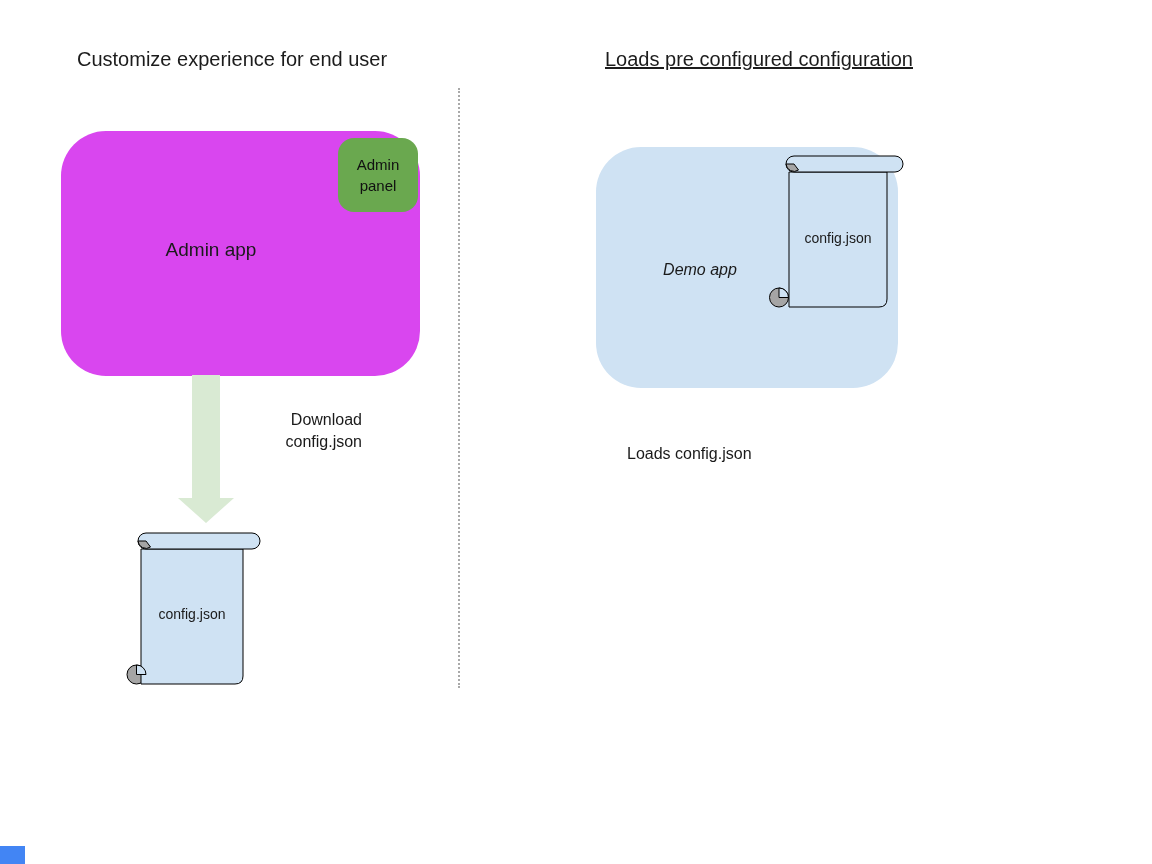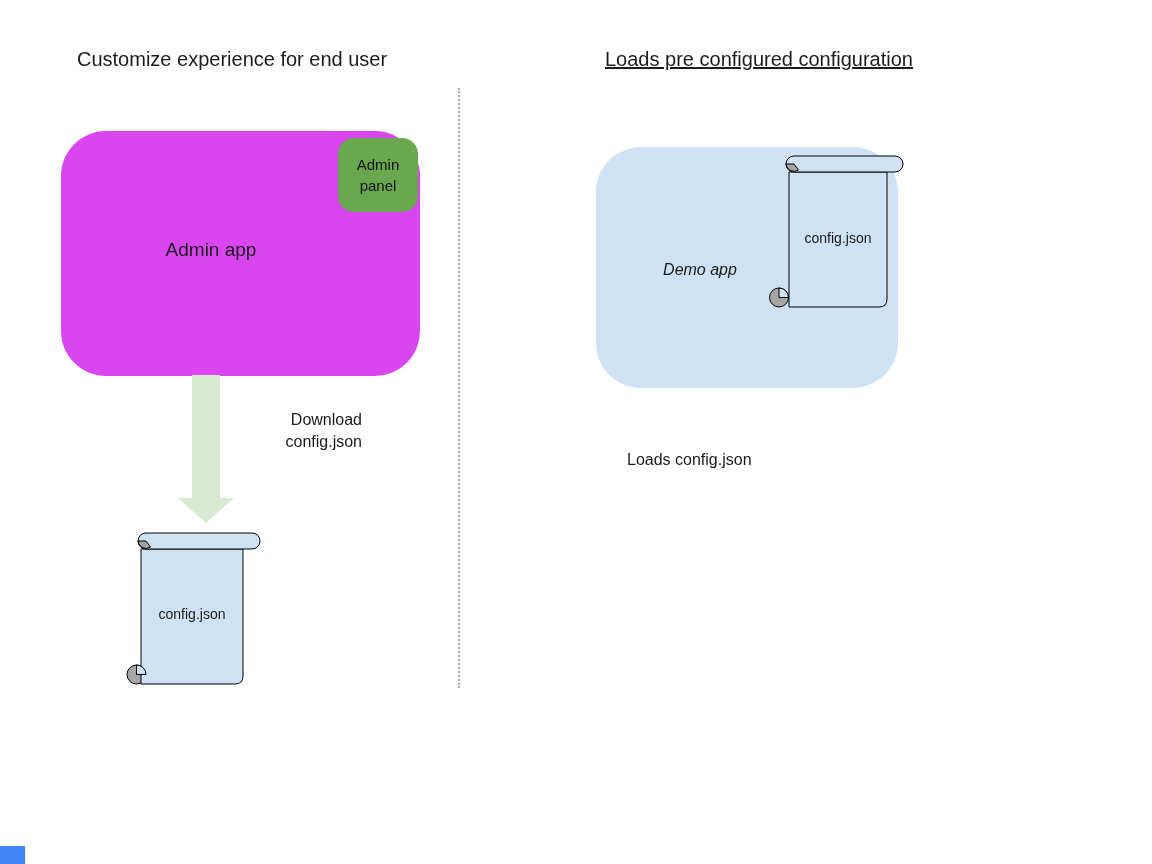--- a/index.html
+++ b/index.html
@@ -66,21 +66,20 @@
     left: 700px; top: 260px;
     transform: translateX(-50%);
     font-size: 16px; line-height: 20px;
     white-space: nowrap;
     font-style: italic;
   }
   #right-caption {
     left: 627px; top: 444px;
     font-size: 16px; line-height: 20px;
     white-space: nowrap;
-    margin-top: 6px;
   }
 
   .scroll-label {
     font-size: 14px;
     line-height: 18px;
     transform: translateX(-50%);
     white-space: nowrap;
     color: #1a1a1a;
   }
   #scroll-label-left  { left: 192px; top: 605px; }

